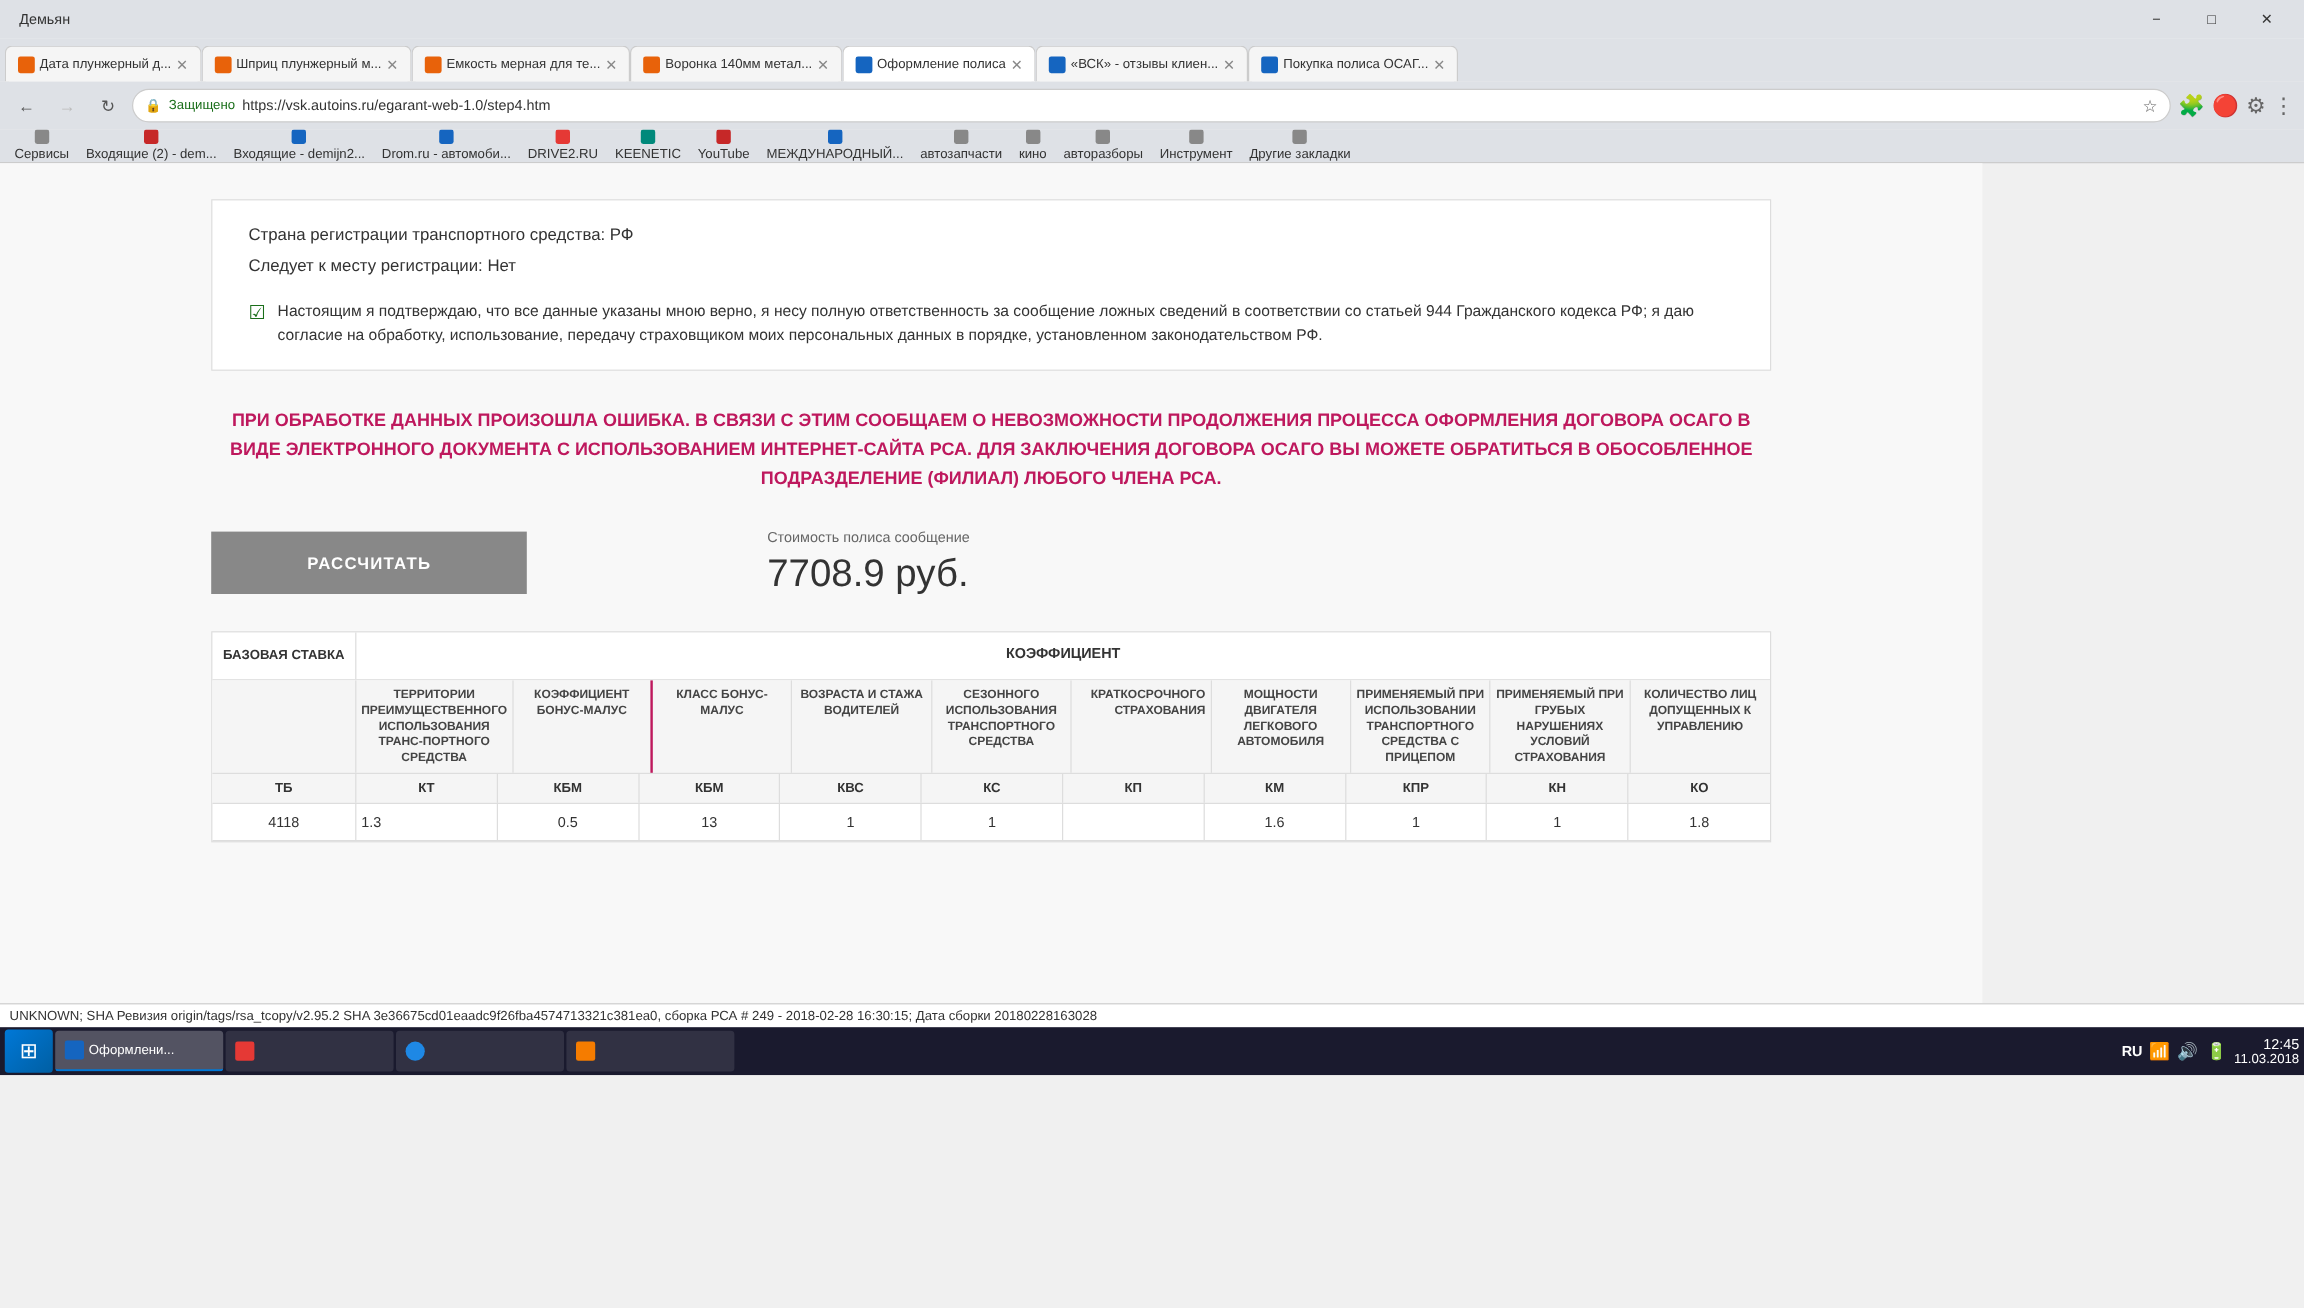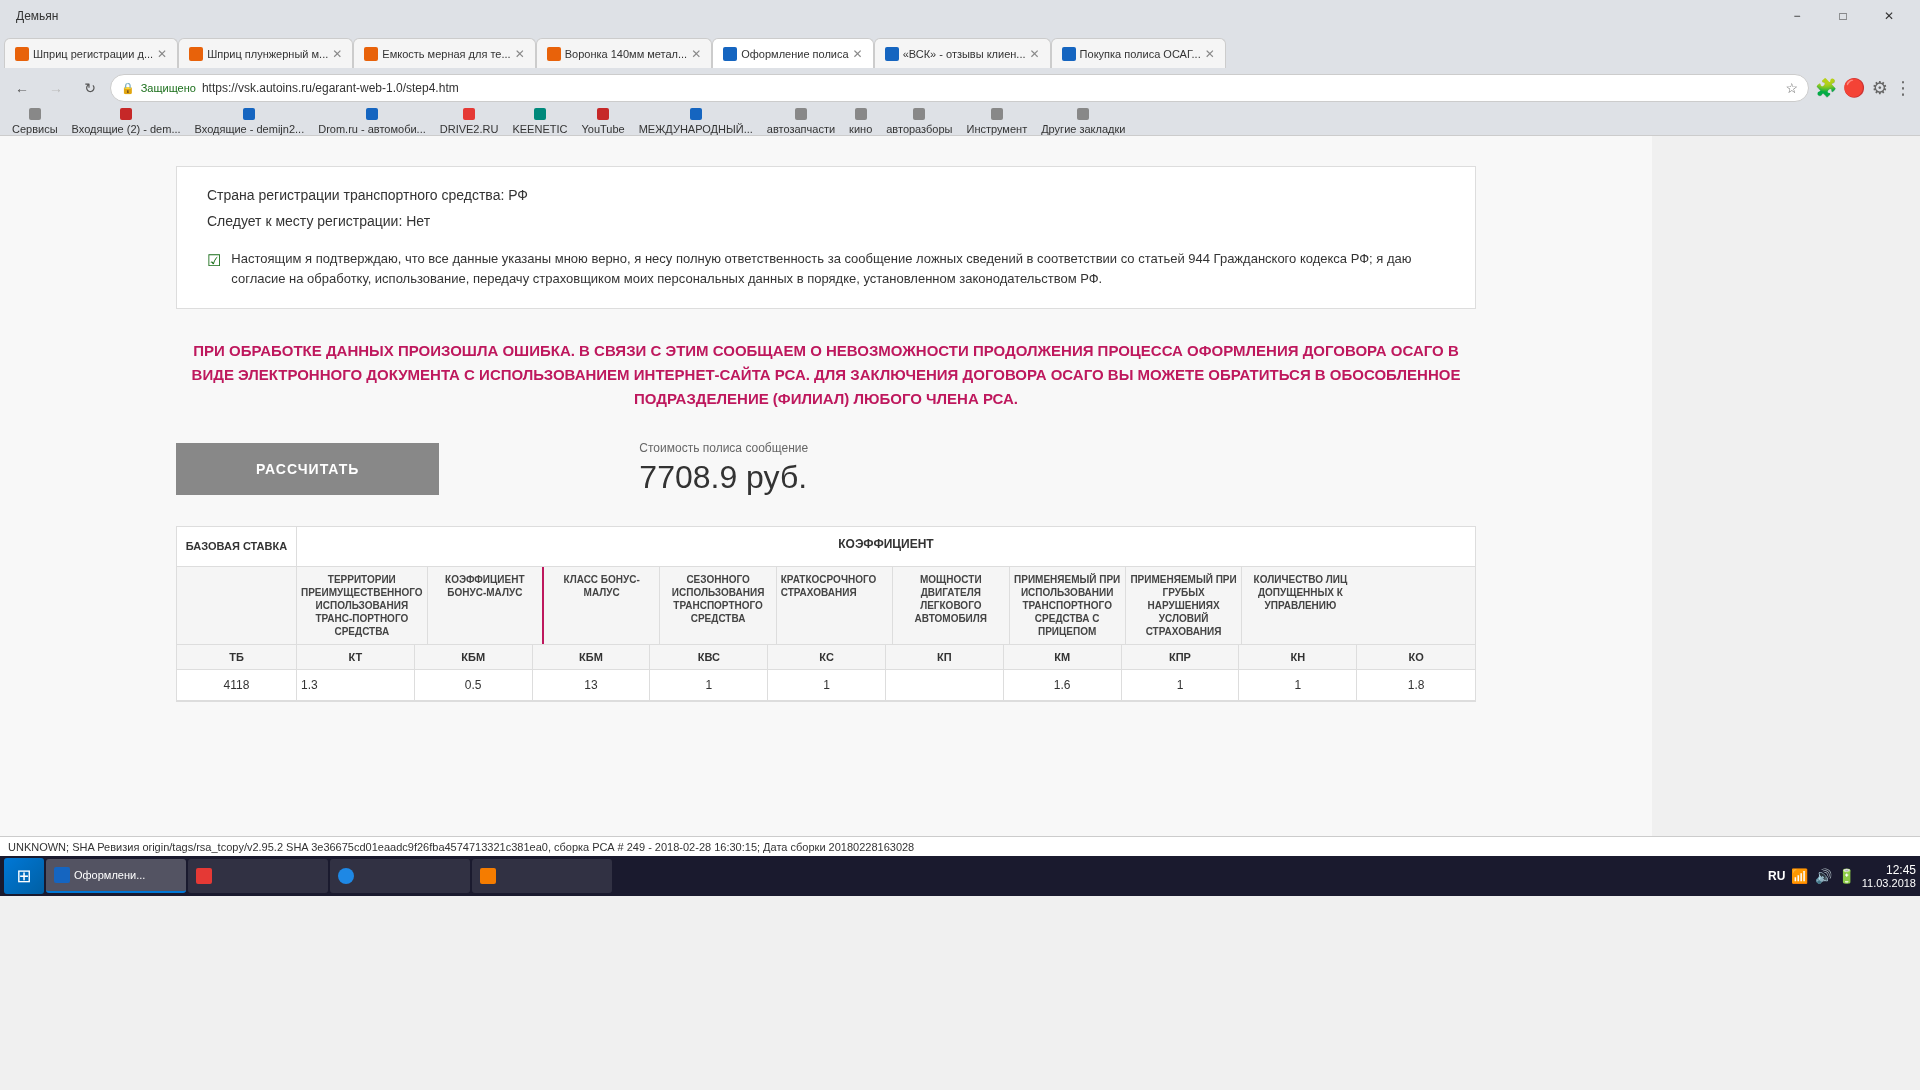--- a/index.html
+++ b/index.html
@@ -86,21 +86,21 @@
       <button class="win-btn">−</button>
       <button class="win-btn">□</button>
       <button class="win-btn close">✕</button>
     </div>
   </div>
 
   <div class="tabs-bar">
 
   <div class="tab">
     <div class="tab-favicon" style="background:#e8620a;"></div>
-    <span class="tab-title">Шприц регистрации д...</span>
+    <span class="tab-title">Дата плунжерный д...</span>
     <span class="tab-close">✕</span>
   </div>
       <div class="tab">
     <div class="tab-favicon" style="background:#e8620a;"></div>
     <span class="tab-title">Шприц плунжерный м...</span>
     <span class="tab-close">✕</span>
   </div>
       <div class="tab">
     <div class="tab-favicon" style="background:#e8620a;"></div>
     <span class="tab-title">Емкость мерная для те...</span>
@@ -240,22 +240,23 @@
           <div style="padding:10px 8px; font-size:12px; font-weight:bold; text-align:center; text-transform:uppercase;">
             <span>КОЭФФИЦИЕНТ</span>
           </div>
         </div>
 
         <div style="display:grid; grid-template-columns: 120px repeat(10,1fr); border-bottom:1px solid #ddd; background:#f5f5f5;">
           <div style="border-right:1px solid #ddd;"></div>
           <div style="padding:6px 4px; font-size:10px; font-weight:bold; text-align:center; color:#444; border-right:1px solid #ddd; text-transform:uppercase; line-height:1.3;">ТЕРРИТОРИИ ПРЕИМУЩЕСТВЕННОГО ИСПОЛЬЗОВАНИЯ ТРАНС-ПОРТНОГО СРЕДСТВА</div>
           <div style="padding:6px 4px; font-size:10px; font-weight:bold; text-align:center; color:#444; border-right:2px solid #be185d; text-transform:uppercase; line-height:1.3;">КОЭФФИЦИЕНТ БОНУС-МАЛУС</div>
           <div style="padding:6px 4px; font-size:10px; font-weight:bold; text-align:center; color:#444; border-right:1px solid #ddd; text-transform:uppercase; line-height:1.3;">КЛАСС БОНУС-МАЛУС</div>
+          <div style="padding:6px 4px; font-size:10px; font-weight:bold; text-align:center; color:#444; border-right:1px solid #ddd; text-transform:uppercase; line-height:1.3;">ВОЗРАСТА И СТАЖА ВОДИТЕЛЕЙ</div>
           <div style="padding:6px 4px; font-size:10px; font-weight:bold; text-align:center; color:#444; border-right:1px solid #ddd; text-transform:uppercase; line-height:1.3;">СЕЗОННОГО ИСПОЛЬЗОВАНИЯ ТРАНСПОРТНОГО СРЕДСТВА</div>
-          <div style="padding:6px 4px; font-size:10px; font-weight:bold; text-align:left; color:#444; border-right:1px solid #ddd; text-transform:uppercase; line-height:1.3;">КРАТКОСРОЧНОГО СТРАХОВАНИЯ</div>
+          <div style="padding:6px 4px; font-size:10px; font-weight:bold; text-align:right; color:#444; border-right:1px solid #ddd; text-transform:uppercase; line-height:1.3;">КРАТКОСРОЧНОГО СТРАХОВАНИЯ</div>
           <div style="padding:6px 4px; font-size:10px; font-weight:bold; text-align:center; color:#444; border-right:1px solid #ddd; text-transform:uppercase; line-height:1.3;">МОЩНОСТИ ДВИГАТЕЛЯ ЛЕГКОВОГО АВТОМОБИЛЯ</div>
           <div style="padding:6px 4px; font-size:10px; font-weight:bold; text-align:center; color:#444; border-right:1px solid #ddd; text-transform:uppercase; line-height:1.3;">ПРИМЕНЯЕМЫЙ ПРИ ИСПОЛЬЗОВАНИИ ТРАНСПОРТНОГО СРЕДСТВА С ПРИЦЕПОМ</div>
           <div style="padding:6px 4px; font-size:10px; font-weight:bold; text-align:center; color:#444; border-right:1px solid #ddd; text-transform:uppercase; line-height:1.3;">ПРИМЕНЯЕМЫЙ ПРИ ГРУБЫХ НАРУШЕНИЯХ УСЛОВИЙ СТРАХОВАНИЯ</div>
           <div style="padding:6px 4px; font-size:10px; font-weight:bold; text-align:center; color:#444; text-transform:uppercase; line-height:1.3;">КОЛИЧЕСТВО ЛИЦ ДОПУЩЕННЫХ К УПРАВЛЕНИЮ</div>
         </div>
 
         <div style="display:grid; grid-template-columns: 120px repeat(10,1fr); border-bottom:1px solid #ddd; background:#f5f5f5;">
           <div style="padding:6px 4px; font-size:11px; font-weight:bold; text-align:center; border-right:1px solid #ddd;">
             <span>ТБ</span>
           </div>

